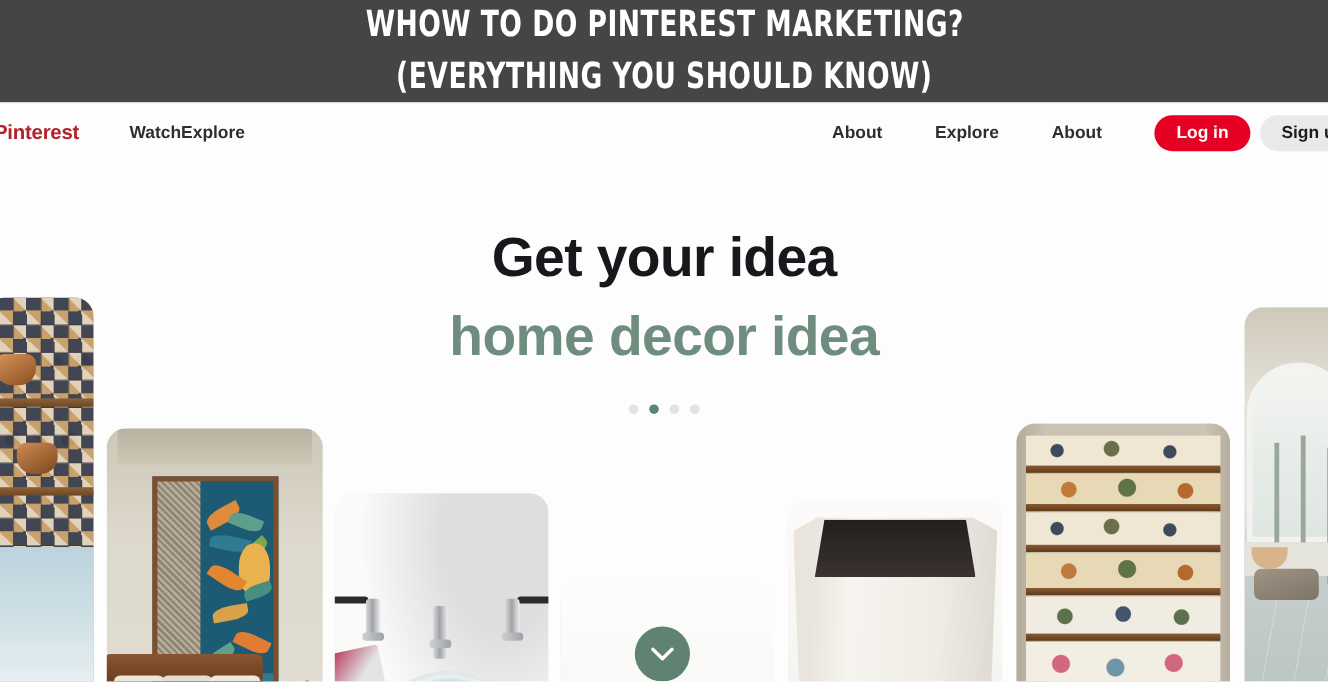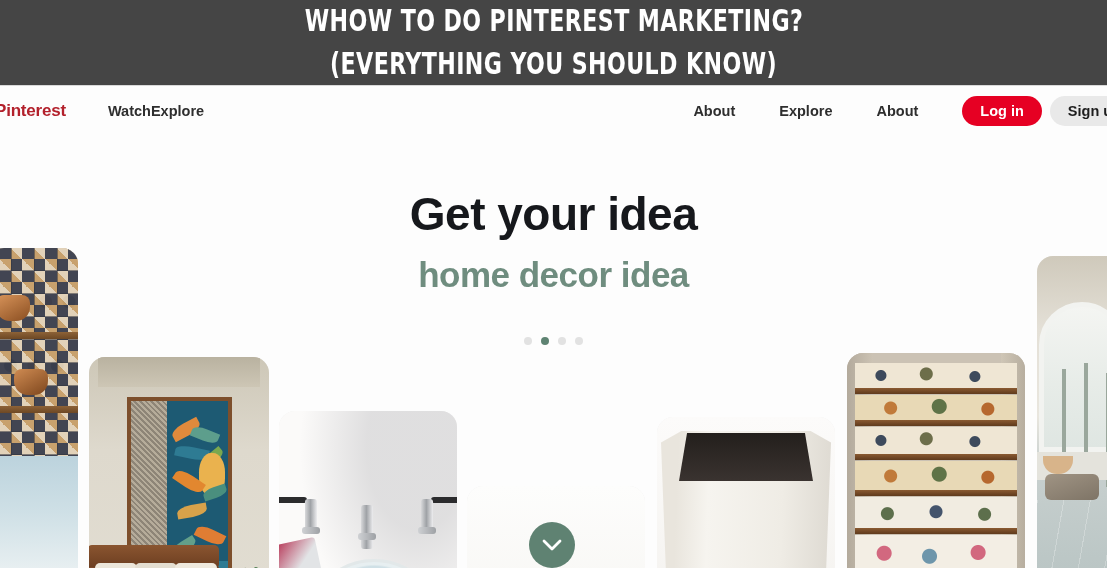--- a/index.html
+++ b/index.html
@@ -80,21 +80,21 @@
     position:absolute; left:0; top:0; width:1107px;
     text-align:center; pointer-events:none;
   }
   .hero-line1 {
     position:absolute; left:0; top:105px; width:1107px;
     font-size:46px; font-weight:bold; color:#16181c;
     letter-spacing:-0.5px; line-height:1;
   }
   .hero-line2 {
     position:absolute; left:0; top:171px; width:1107px;
-    font-size:35px; font-weight:bold; color:#6f8d7f;
+    font-size:46px; font-weight:bold; color:#6f8d7f;
     letter-spacing:-0.5px; line-height:1;
   }
 
   
   .dots {
     position:absolute; left:0; top:251px; width:1107px;
     display:flex; justify-content:center; gap:9px;
   }
   .dot { width:8px; height:8px; border-radius:50%; background:#e2e2e2; }
   .dot.active { background:#5e8372; }

